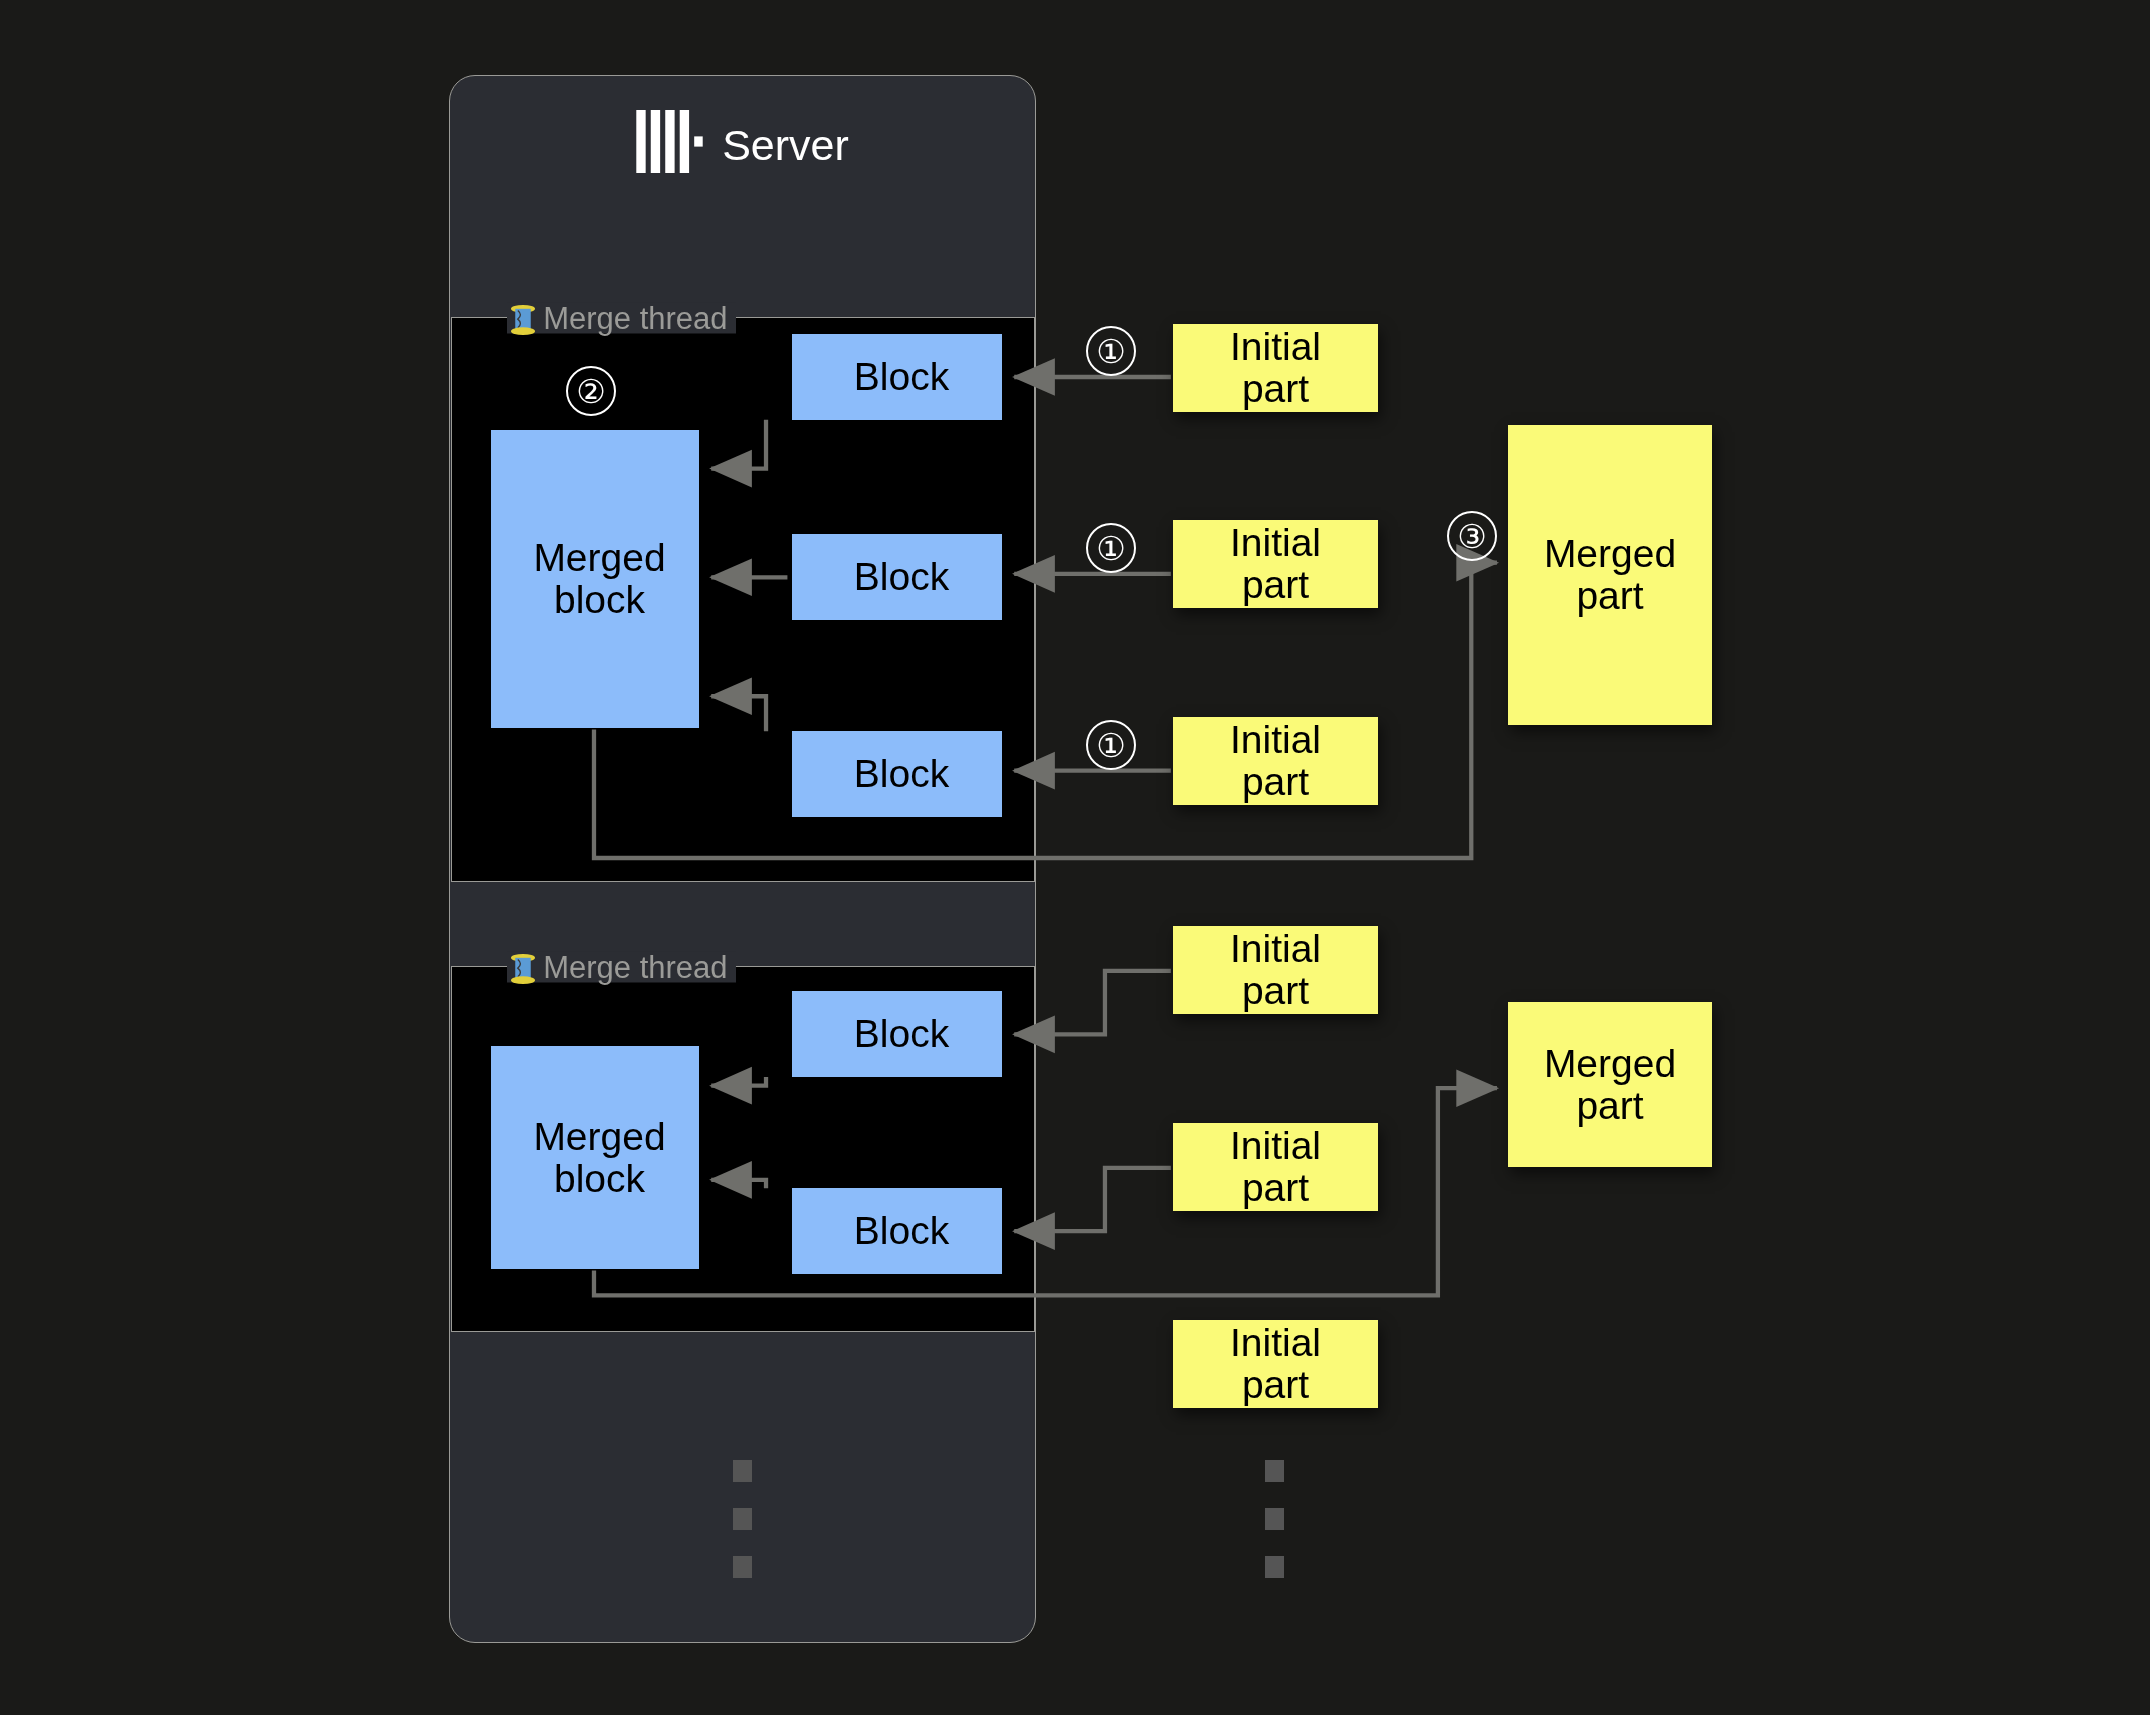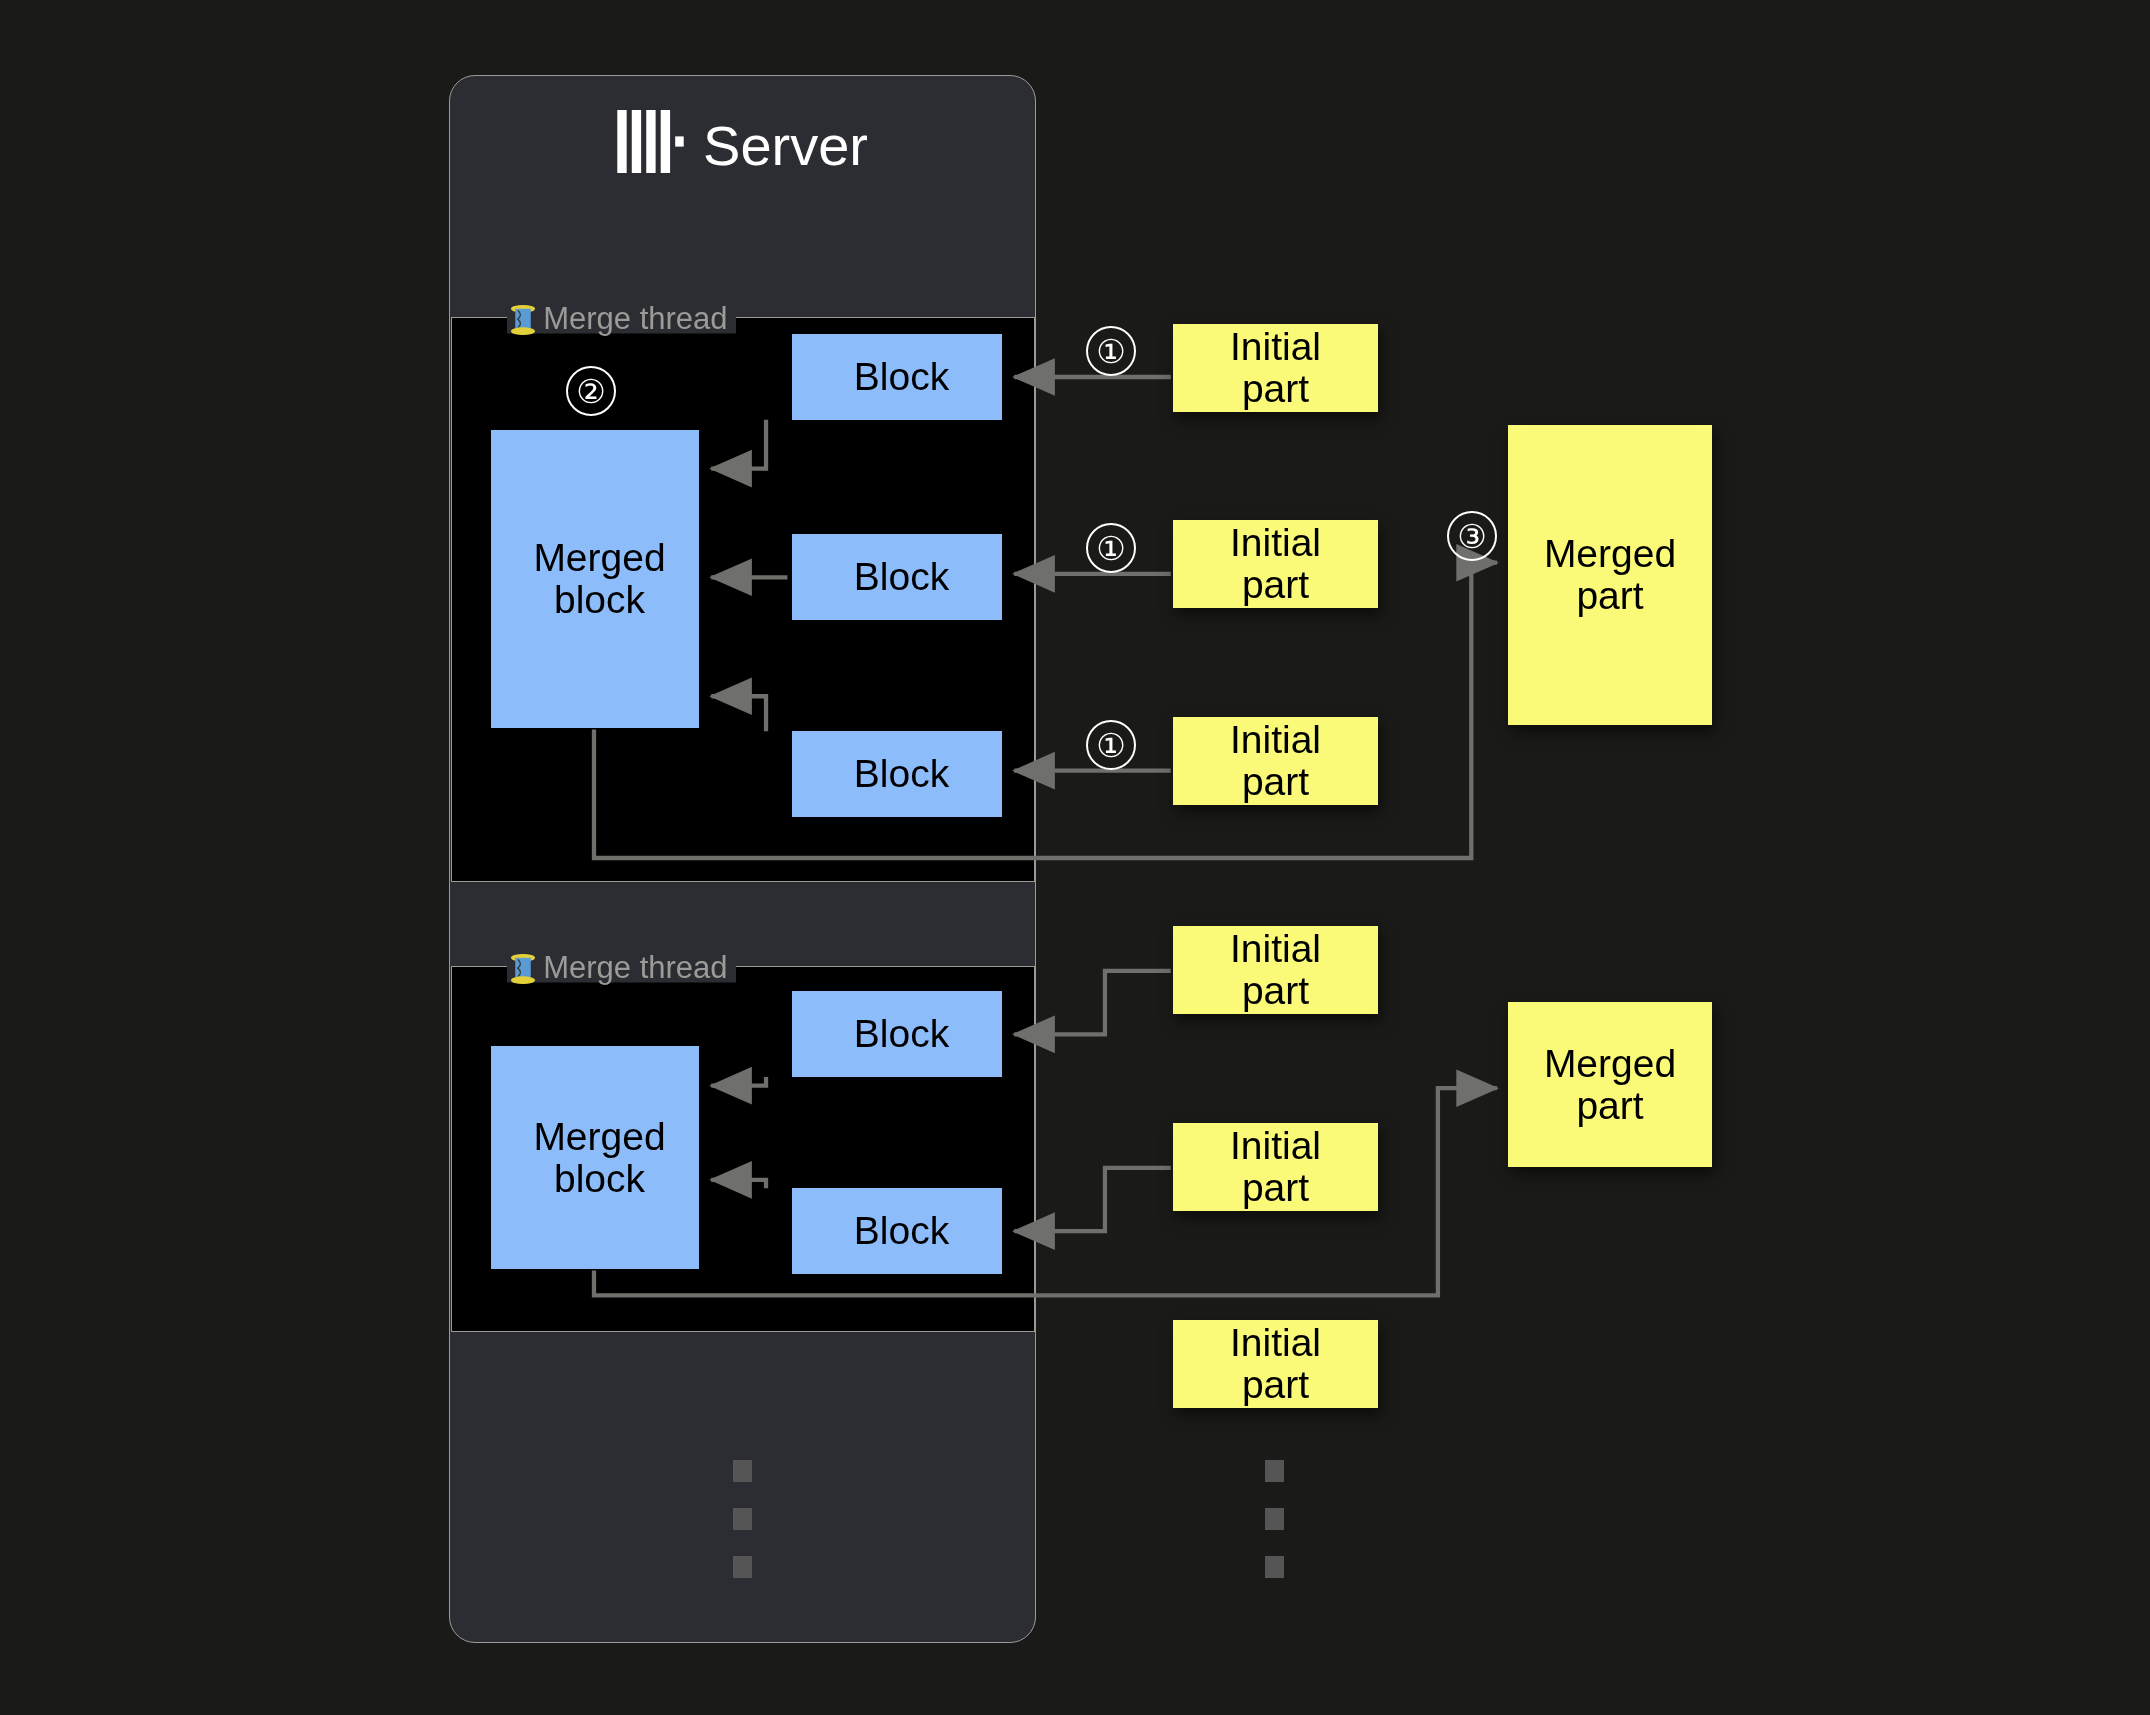--- a/index.html
+++ b/index.html
@@ -31,21 +31,21 @@
   }
   .server-title {
     position: absolute;
     left: 449px; top: 110px;
     width: 587px;
     display: flex;
     align-items: center;
     justify-content: center;
     gap: 19px;
     color: #ffffff;
-    font-size: 56px;
+    font-size: 43px;
     line-height: 1;
   }
   .ch-logo {
     display: block;
   }
 
   
   .merge-thread {
     position: absolute;
     background: #000000;

